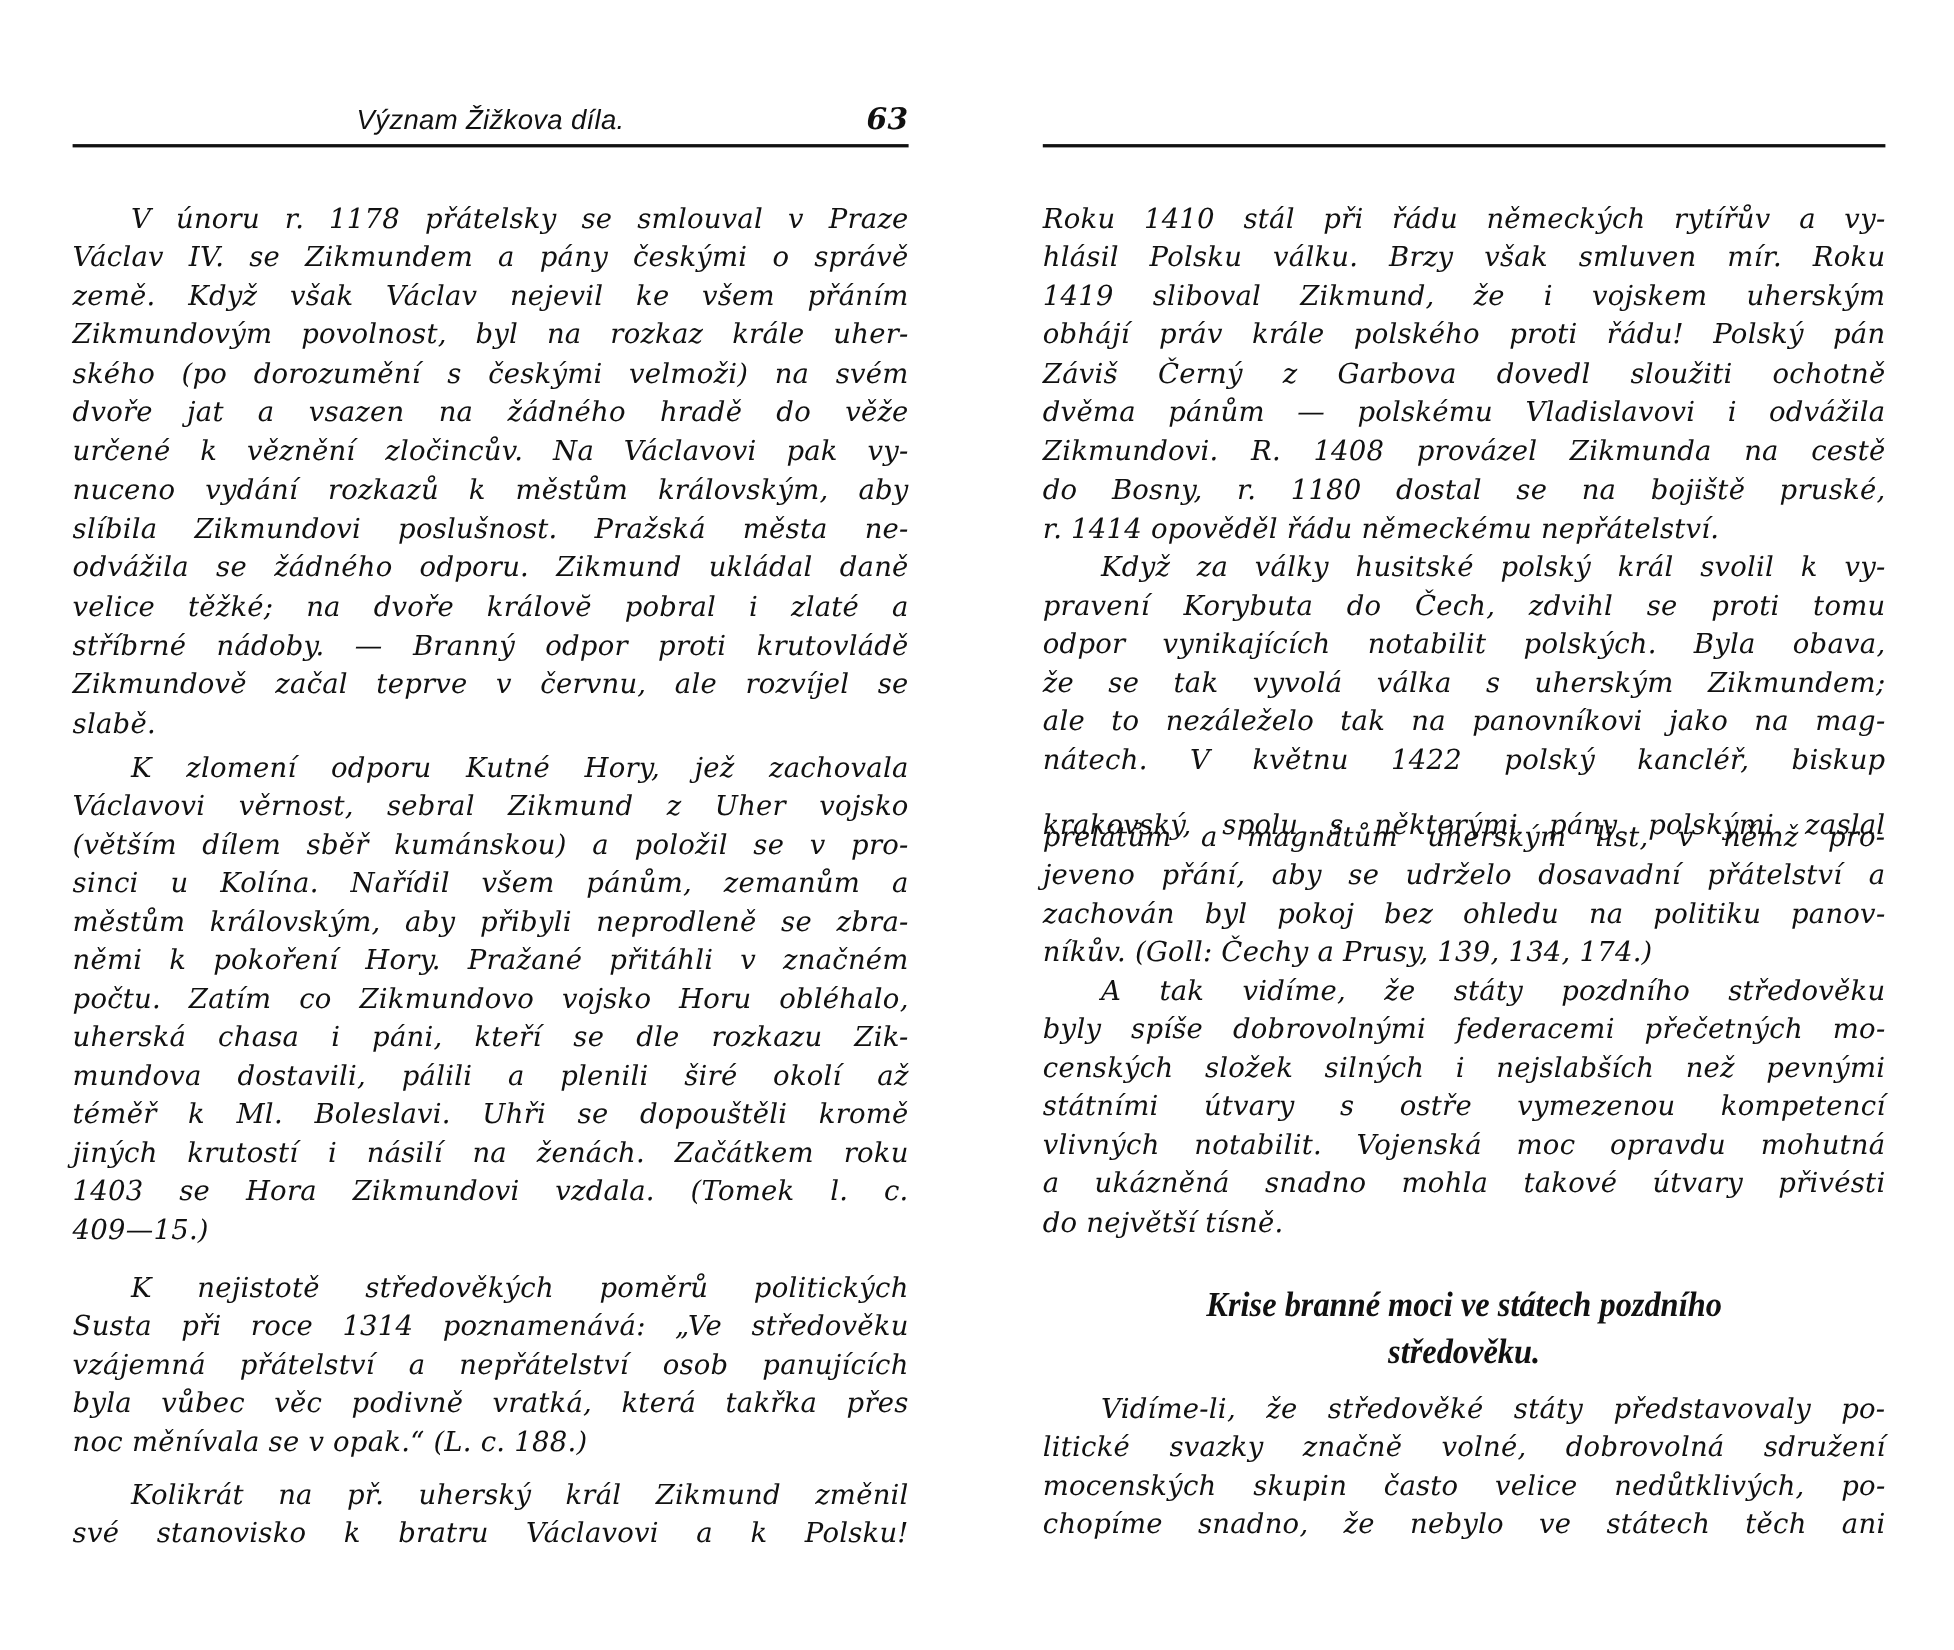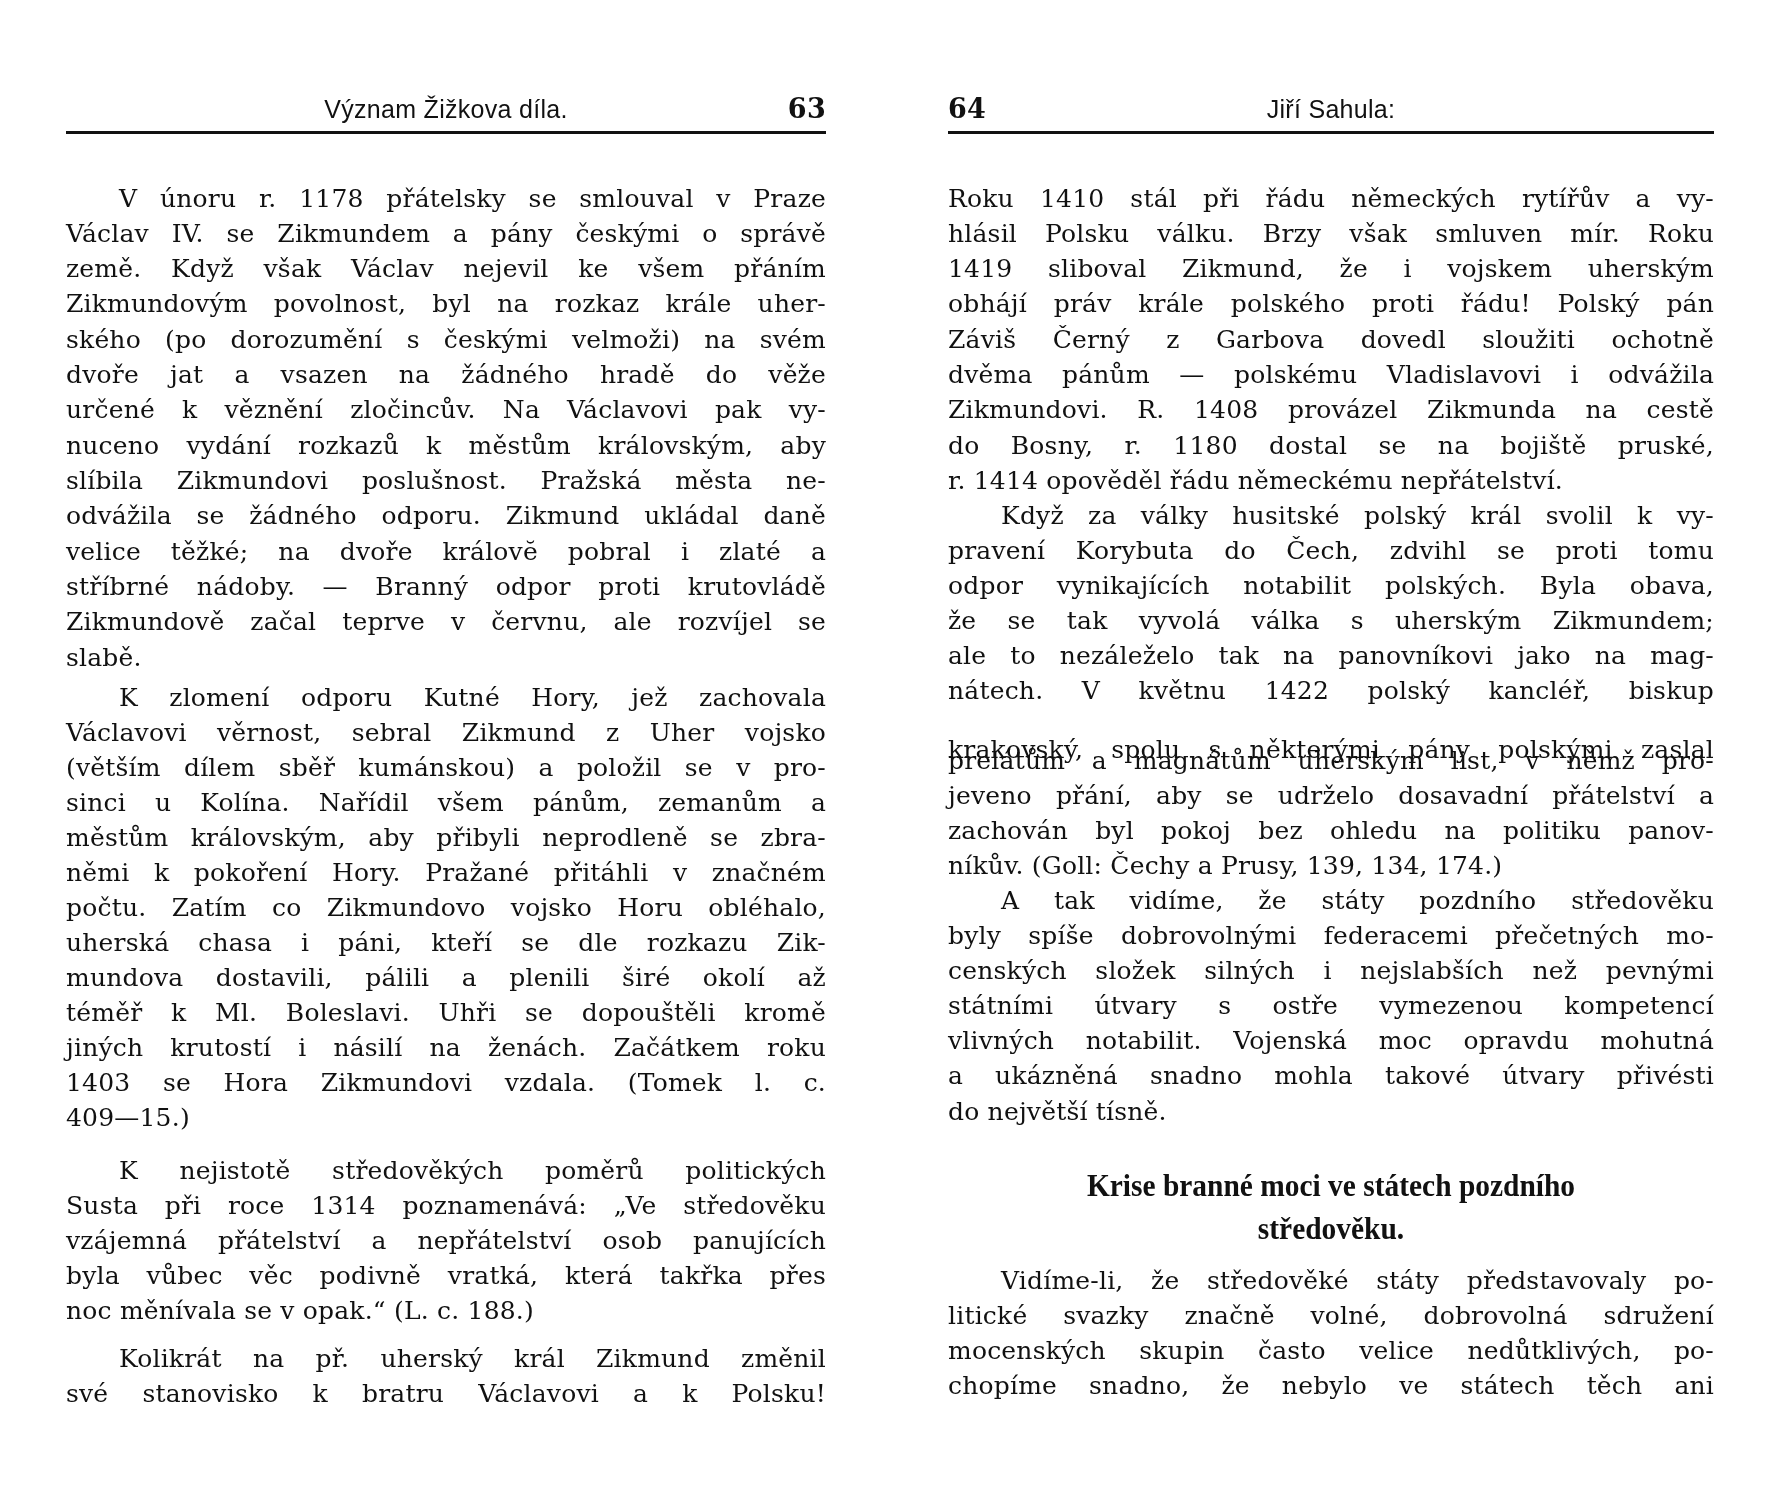--- a/index.html
+++ b/index.html
@@ -1,20 +1,20 @@
 <!DOCTYPE html>
 <html><head>
 <meta charset="utf-8">
 <style>
   html, body { margin: 0; padding: 0; }
   body {
     width: 1776px; height: 1500px; background: #ffffff; position: relative; overflow: hidden;
     font-family: "DejaVu Serif", "Liberation Serif", serif; color: #111111;
   }
-  .page { position: absolute; top: 0; height: 1282px; }
+  .page { position: absolute; top: 0; height: 1282px; font-style: italic; }
   .page-left { left: 66px; width: 760px; }
   .page-right { left: 948px; width: 766px; }
   .running-head {
     position: absolute; top: 92px; left: 0; right: 0; height: 34px;
     font-family: "Liberation Sans", "DejaVu Sans", sans-serif; font-size: 25px; line-height: 34px;
     letter-spacing: 0.3px;
   }
   .running-title { position: absolute; left: 0; right: 0; text-align: center; }
   .page-num {
     position: absolute; top: 0; font-family: "DejaVu Serif", serif; font-size: 27px; font-weight: bold;
@@ -88,24 +88,20 @@
     <div class="line last" style="top:1293px">noc měnívala se v opak.“ (L. c. 188.)</div>
   </div>
 
   <div>
     <div class="line indent" style="top:1341px">Kolikrát na př. uherský král Zikmund změnil</div>
     <div class="line" style="top:1376px">své stanovisko k bratru Václavovi a k Polsku!</div>
   </div>
 </div>
 
 <div class="page page-right">
-  <div class="running-head">
-    <span class="page-num">64</span>
-    <span class="running-title">Jiří Sahula:</span>
-  </div>
   <div class="rule"></div>
 
   <div>
     <div class="line" style="top:181px">Roku 1410 stál při řádu německých rytířův a vy-</div>
     <div class="line" style="top:216px">hlásil Polsku válku. Brzy však smluven mír. Roku</div>
     <div class="line" style="top:251px">1419 sliboval Zikmund, že i vojskem uherským</div>
     <div class="line" style="top:286px">obhájí práv krále polského proti řádu! Polský pán</div>
     <div class="line" style="top:322px">Záviš Černý z Garbova dovedl sloužiti ochotně</div>
     <div class="line" style="top:357px">dvěma pánům — polskému Vladislavovi i odvážila</div>
     <div class="line" style="top:392px">Zikmundovi. R. 1408 provázel Zikmunda na cestě</div>

